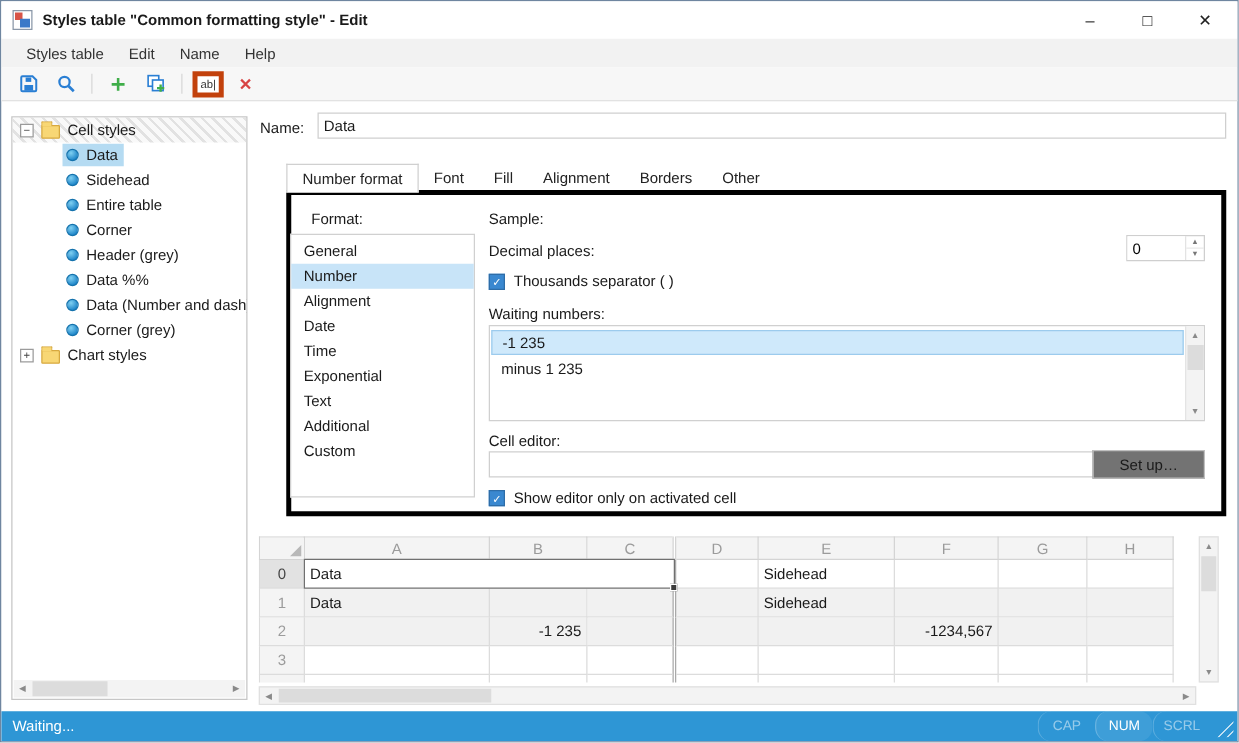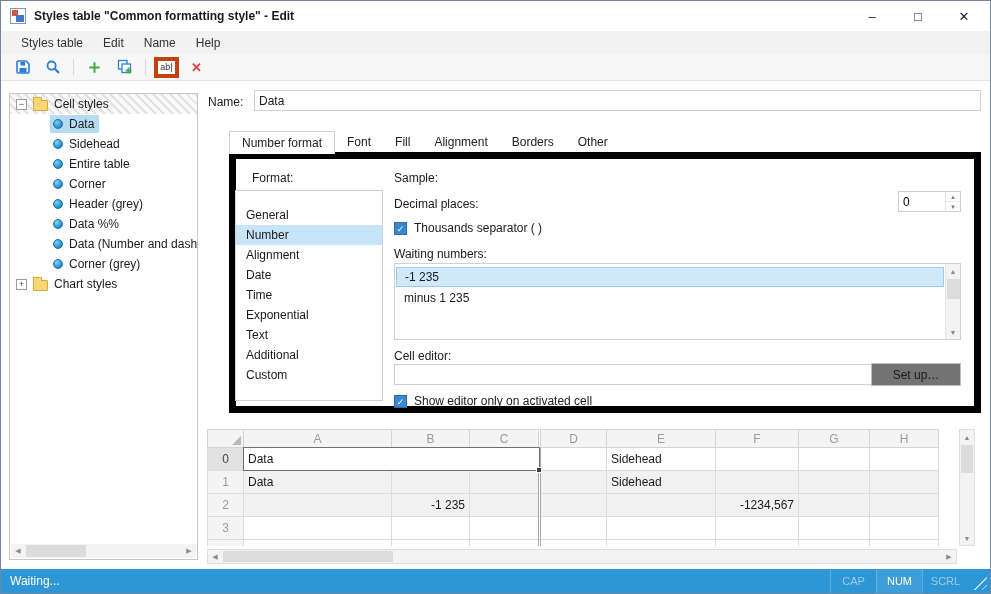--- a/index.html
+++ b/index.html
@@ -54,25 +54,25 @@
   .hthumb { position:absolute; left:15px; top:1px; height:12px; width:90px; background:#dcdcdc; }
 
   
   .epanel { position:absolute; left:205px; top:80px; width:778px; height:490px; }
   .name-label { position:absolute; left:2px; top:14px; }
   .name-input { position:absolute; left:48px; top:9px; width:727px; height:21px; border:1px solid #cfcfcf;
                 padding:0 4px; font:inherit; color:#1a1a1a; }
   .tabs { position:absolute; left:23px; top:50px; height:22px; display:flex; z-index:2; }
   .tab { padding:0 12px; display:flex; align-items:center; color:#222; }
   .tab.active { background:#fff; border:1px solid #d0d0d0; border-bottom:1px solid #fff; margin-bottom:-1px; }
-  .tabpanel { position:absolute; left:23px; top:71px; width:752px; height:261px; border:7px solid #000000; background:#fff; }
+  .tabpanel { position:absolute; left:23px; top:71px; width:752px; height:261px; border:4px solid #000000; background:#fff; }
 
   .flabel { position:absolute; left:16px; top:12px; }
   .flist { position:absolute; left:-1px; top:31px; width:148px; height:211px; border:1px solid #d0d0d0;
-           background:#fff; padding-top:14px; }
+           background:#fff; padding-top:3px; }
   .opt { height:20px; line-height:20px; padding-left:10px; }
   .opt.sel { background:#c8e4f8; }
 
   .lab { position:absolute; color:#1a1a1a; }
   .spinner { position:absolute; right:13px; top:32px; width:63px; height:21px; border:1px solid #cfcfcf;
              background:#fff; display:flex; }
   .spinval { flex:1; border:none; padding:0 4px; font:inherit; width:40px; }
   .spinbtns { width:15px; border-left:1px solid #e3e3e3; display:flex; flex-direction:column; }
   .spinbtn { flex:1; font-size:6px; color:#777; display:flex; align-items:center; justify-content:center; }
   .spinbtn.top { border-bottom:1px solid #e9e9e9; }
@@ -112,21 +112,21 @@
   .gvscroll .vthumb { top:15px; height:28px; left:1px; width:12px; }
   .ghscroll { position:absolute; left:1px; top:468px; width:750px; height:15px; background:#f3f3f3; border:1px solid #e0e0e0; }
   .ghscroll .hthumb { left:15px; top:1px; height:11px; width:170px; }
 
   
   .status { position:absolute; left:0; right:0; bottom:0; height:24px; background:#2e96d5; color:#fff;
             display:flex; align-items:center; }
   .status-msg { padding-left:9px; }
   .status-right { margin-left:auto; display:flex; align-items:center; height:100%; }
   .skey { width:46px; text-align:center; font-size:11px; color:rgba(255,255,255,.5); height:100%;
-          display:flex; align-items:center; justify-content:center; border-left:1px solid rgba(255,255,255,.22); }
+          display:flex; align-items:center; justify-content:center; border-left:1px solid rgba(255,255,255,.22);border-radius:11px; }
   .skey.on { color:#fff; background:rgba(255,255,255,.08); }
   .grip { width:15px; height:15px; margin:6px 3px 0 4px; align-self:flex-start;
           background-image:repeating-linear-gradient(135deg, rgba(255,255,255,0) 0 2px, rgba(255,255,255,.7) 2px 3px, rgba(255,255,255,0) 3px 5px);
           clip-path:polygon(100% 0, 100% 100%, 0 100%); }
 </style>
 </head>
 <body>
 
 <div class="window">
 

